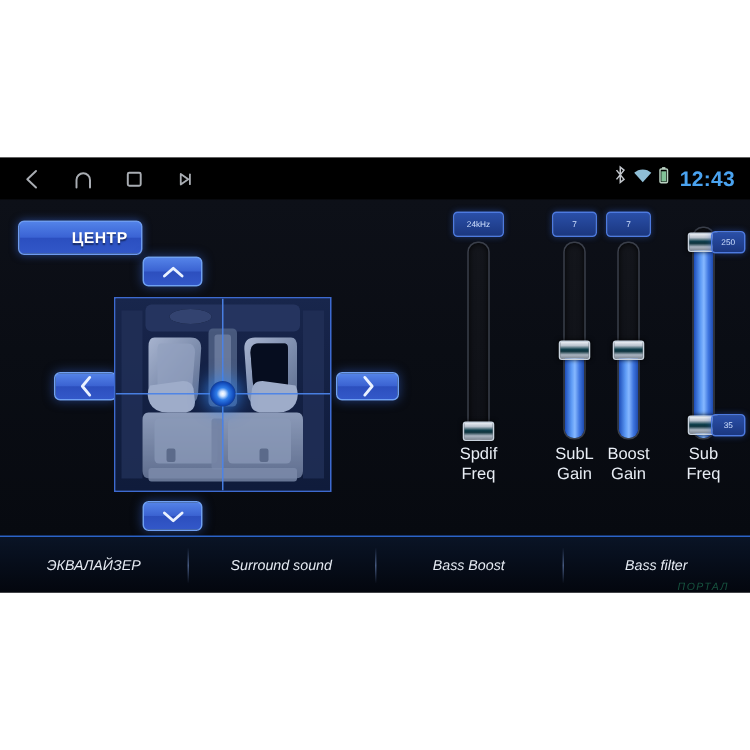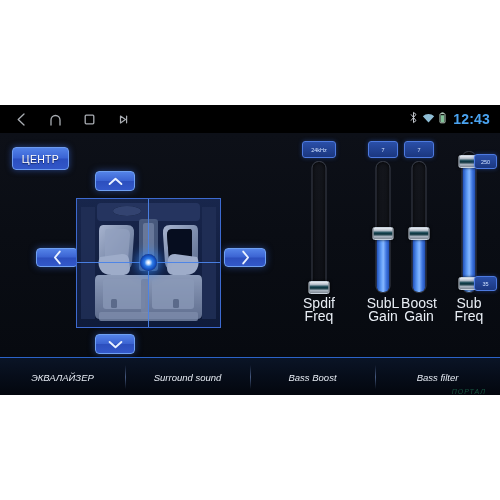--- a/index.html
+++ b/index.html
@@ -19,22 +19,22 @@
   .clock{color:#4aa3f0;font-size:14px;font-weight:bold;letter-spacing:.2px;margin-left:3px;}
 
   
   .panel{position:absolute;left:0;top:28px;width:500px;height:224px;
     background:linear-gradient(180deg,#0d1018 0%,#0a0d14 45%,#070a10 100%);}
 
   
   .center-btn{position:absolute;left:12px;top:14px;width:55px;height:21px;border-radius:4px;
     background:linear-gradient(180deg,#5282e8 0%,#3a63d4 48%,#2b4fc0 52%,#3257c8 100%);
     border:1px solid #6d9bf0;box-shadow:0 0 6px rgba(60,110,230,.55);
-    color:#fff;font-size:10.5px;font-weight:normal;display:flex;align-items:center;justify-content:center;
-    letter-spacing:.3px;text-shadow:0 1px 1px rgba(0,0,0,.5);}
+    color:#fff;font-size:10.5px;font-weight:bold;display:flex;align-items:center;justify-content:center;
+    letter-spacing:.3px;text-shadow:0 1px 1px rgba(0,0,0,.5);padding-left:26px;}
 
   
   .stage{position:absolute;left:36px;top:38px;width:225px;height:180px;}
   .carbox{position:absolute;left:40px;top:27px;width:143px;height:128px;
     border:1px solid #3d6ad0;background:#0e1426;overflow:hidden;}
   .carbox svg{position:absolute;left:0;top:0;}
   .crosshair-h{position:absolute;left:0;top:63px;width:143px;height:1px;background:#4b83e8;opacity:.95;}
   .crosshair-v{position:absolute;left:71px;top:0;width:1px;height:128px;background:#4b83e8;opacity:.95;}
   .dot{position:absolute;left:63px;top:55px;width:17px;height:17px;border-radius:50%;
     background:radial-gradient(circle at 50% 50%,#ffffff 0%,#cfe4ff 14%,#2f7de8 34%,#1550c0 58%,#0a2f82 78%,rgba(10,30,80,0) 100%);
@@ -60,21 +60,21 @@
     box-shadow:0 0 4px rgba(50,100,220,.45);}
   .sl-track{position:absolute;left:50%;transform:translateX(-50%);top:22px;width:13px;height:130px;
     border-radius:7px;background:linear-gradient(180deg,#14161c 0%,#0e1016 100%);
     border:1px solid #3a3f4a;box-shadow:inset 0 0 4px rgba(0,0,0,.9);overflow:hidden;}
   .sl-fill{position:absolute;left:0;bottom:0;width:100%;
     background:linear-gradient(90deg,#1b4bb8 0%,#5e9bf5 35%,#86b8ff 52%,#3f76e0 75%,#1c49ad 100%);}
   .sl-knob{position:absolute;left:50%;transform:translateX(-50%);width:19px;height:11px;border-radius:2px;
     background:linear-gradient(180deg,#e8ecf2 0%,#b9c2cd 22%,#11414e 44%,#0c323c 56%,#aab4c0 78%,#7e8894 100%);
     border:1px solid #c8d2dd;box-shadow:0 0 3px rgba(0,0,0,.8);}
   .sl-caption{position:absolute;left:0;top:158px;width:100%;text-align:center;color:#e9eef5;
-    font-size:14px;line-height:12.5px;}
+    font-size:11px;line-height:12.5px;}
 
   
   .sl-badge-side{position:absolute;width:21px;height:13px;border-radius:3px;
     background:linear-gradient(180deg,#2a4fa8 0%,#1b3780 100%);border:1px solid #4d7ae0;
     color:#cfe0ff;font-size:5.5px;display:flex;align-items:center;justify-content:center;
     box-shadow:0 0 4px rgba(50,100,220,.45);}
 
   
   .tabbar{position:absolute;left:0;top:252px;width:500px;height:38px;
     background:linear-gradient(180deg,#0a1426 0%,#060c18 55%,#03060d 100%);

